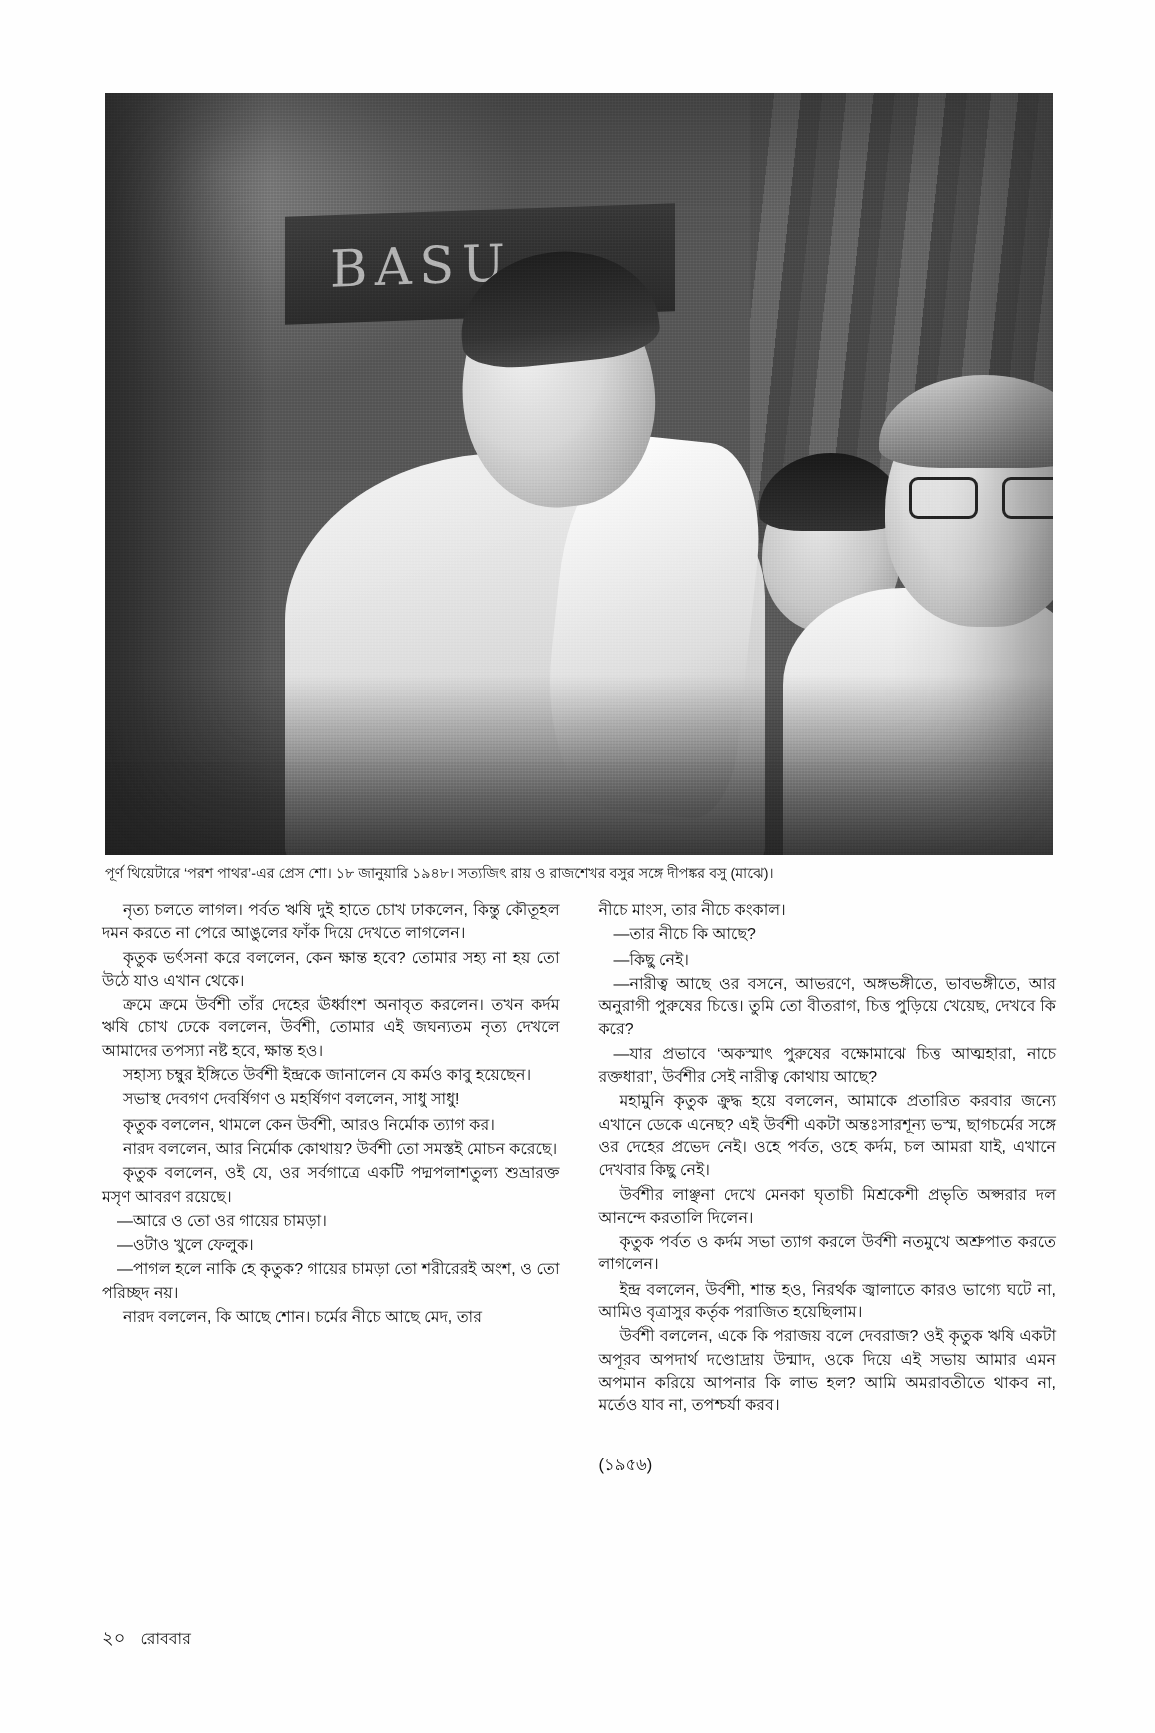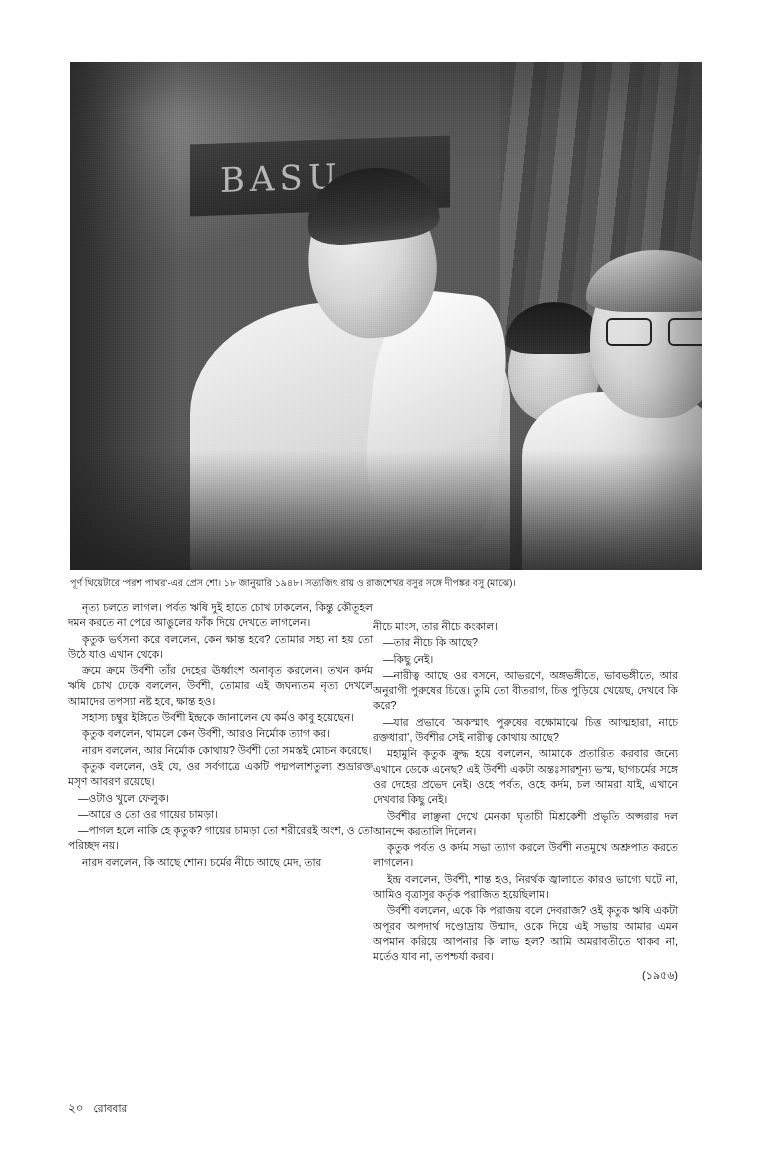--- a/index.html
+++ b/index.html
@@ -193,48 +193,49 @@
     color: #141414;
   }
 
   
   .columns {
     position: absolute;
     left: 68px;
     top: 600px;
     width: 636px;
     display: flex;
+    gap: 26px;
   }
   .col {
     width: 305px;
   }
   .col p {
     margin: 0 0 1px 0;
     font-family: "Liberation Sans", sans-serif;
     font-size: 10.6px;
     line-height: 15.3px;
     text-align: justify;
     text-indent: 14px;
     color: #101010;
   }
-  .col p.noindent { text-indent: 0; margin-top: 19px; }
+  .col p.noindent { text-indent: 0; }
   .col p.dash { text-indent: 10px; }
 
   .year {
-    margin-top: 2px;
-    text-align: right;
+    margin-top: 22px;
+    text-align: left;
     font-size: 11px;
     font-family: "Liberation Sans", sans-serif;
   }
 
   
   .footer {
     position: absolute;
     left: 68px;
-    bottom: 36px;
+    bottom: 52px;
     font-family: "Liberation Sans", sans-serif;
     font-size: 10.5px;
     color: #101010;
     display: flex;
     gap: 10px;
     align-items: baseline;
   }
   .footer .pg { font-size: 12px; }
 </style>
 </head>
@@ -270,25 +271,26 @@
   </div>
 
   <div class="caption">পূর্ণ থিয়েটারে ‘পরশ পাথর’-এর প্রেস শো। ১৮ জানুয়ারি ১৯৪৮। সত্যজিৎ রায় ও রাজশেখর বসুর সঙ্গে দীপঙ্কর বসু (মাঝে)।</div>
 
   <div class="columns">
     <div class="col">
       <p>নৃত্য চলতে লাগল। পর্বত ঋষি দুই হাতে চোখ ঢাকলেন, কিন্তু কৌতূহল দমন করতে না পেরে আঙুলের ফাঁক দিয়ে দেখতে লাগলেন।</p>
       <p>কৃতুক ভর্ৎসনা করে বললেন, কেন ক্ষান্ত হবে? তোমার সহ্য না হয় তো উঠে যাও এখান থেকে।</p>
       <p>ক্রমে ক্রমে উর্বশী তাঁর দেহের ঊর্ধ্বাংশ অনাবৃত করলেন। তখন কর্দম ঋষি চোখ ঢেকে বললেন, উর্বশী, তোমার এই জঘন্যতম নৃত্য দেখলে আমাদের তপস্যা নষ্ট হবে, ক্ষান্ত হও।</p>
       <p>সহাস্য চম্বুর ইঙ্গিতে উর্বশী ইন্দ্রকে জানালেন যে কর্মও কাবু হয়েছেন।</p>
+      <p>সভাস্থ দেবগণ দেবর্ষিগণ ও মহর্ষিগণ বললেন, সাধু সাধু!</p>
       <p>কৃতুক বললেন, থামলে কেন উর্বশী, আরও নির্মোক ত্যাগ কর।</p>
       <p>নারদ বললেন, আর নির্মোক কোথায়? উর্বশী তো সমস্তই মোচন করেছে।</p>
       <p>কৃতুক বললেন, ওই যে, ওর সর্বগাত্রে একটি পদ্মপলাশতুল্য শুভ্রারক্ত মসৃণ আবরণ রয়েছে।</p>
+      <p class="dash">—আরে ও তো ওর গায়ের চামড়া।</p>
       <p class="dash">—ওটাও খুলে ফেলুক।</p>
-      <p class="dash">—আরে ও তো ওর গায়ের চামড়া।</p>
       <p class="dash">—পাগল হলে নাকি হে কৃতুক? গায়ের চামড়া তো শরীরেরই অংশ, ও তো পরিচ্ছদ নয়।</p>
       <p>নারদ বললেন, কি আছে শোন। চর্মের নীচে আছে মেদ, তার</p>
     </div>
 
     <div class="col">
       <p class="noindent">নীচে মাংস, তার নীচে কংকাল।</p>
       <p class="dash">—তার নীচে কি আছে?</p>
       <p class="dash">—কিছু নেই।</p>
       <p class="dash">—নারীত্ব আছে ওর বসনে, আভরণে, অঙ্গভঙ্গীতে, ভাবভঙ্গীতে, আর অনুরাগী পুরুষের চিত্তে। তুমি তো বীতরাগ, চিত্ত পুড়িয়ে খেয়েছ, দেখবে কি করে?</p>
       <p class="dash">—যার প্রভাবে ‘অকস্মাৎ পুরুষের বক্ষোমাঝে চিত্ত আত্মহারা, নাচে রক্তধারা’, উর্বশীর সেই নারীত্ব কোথায় আছে?</p>

